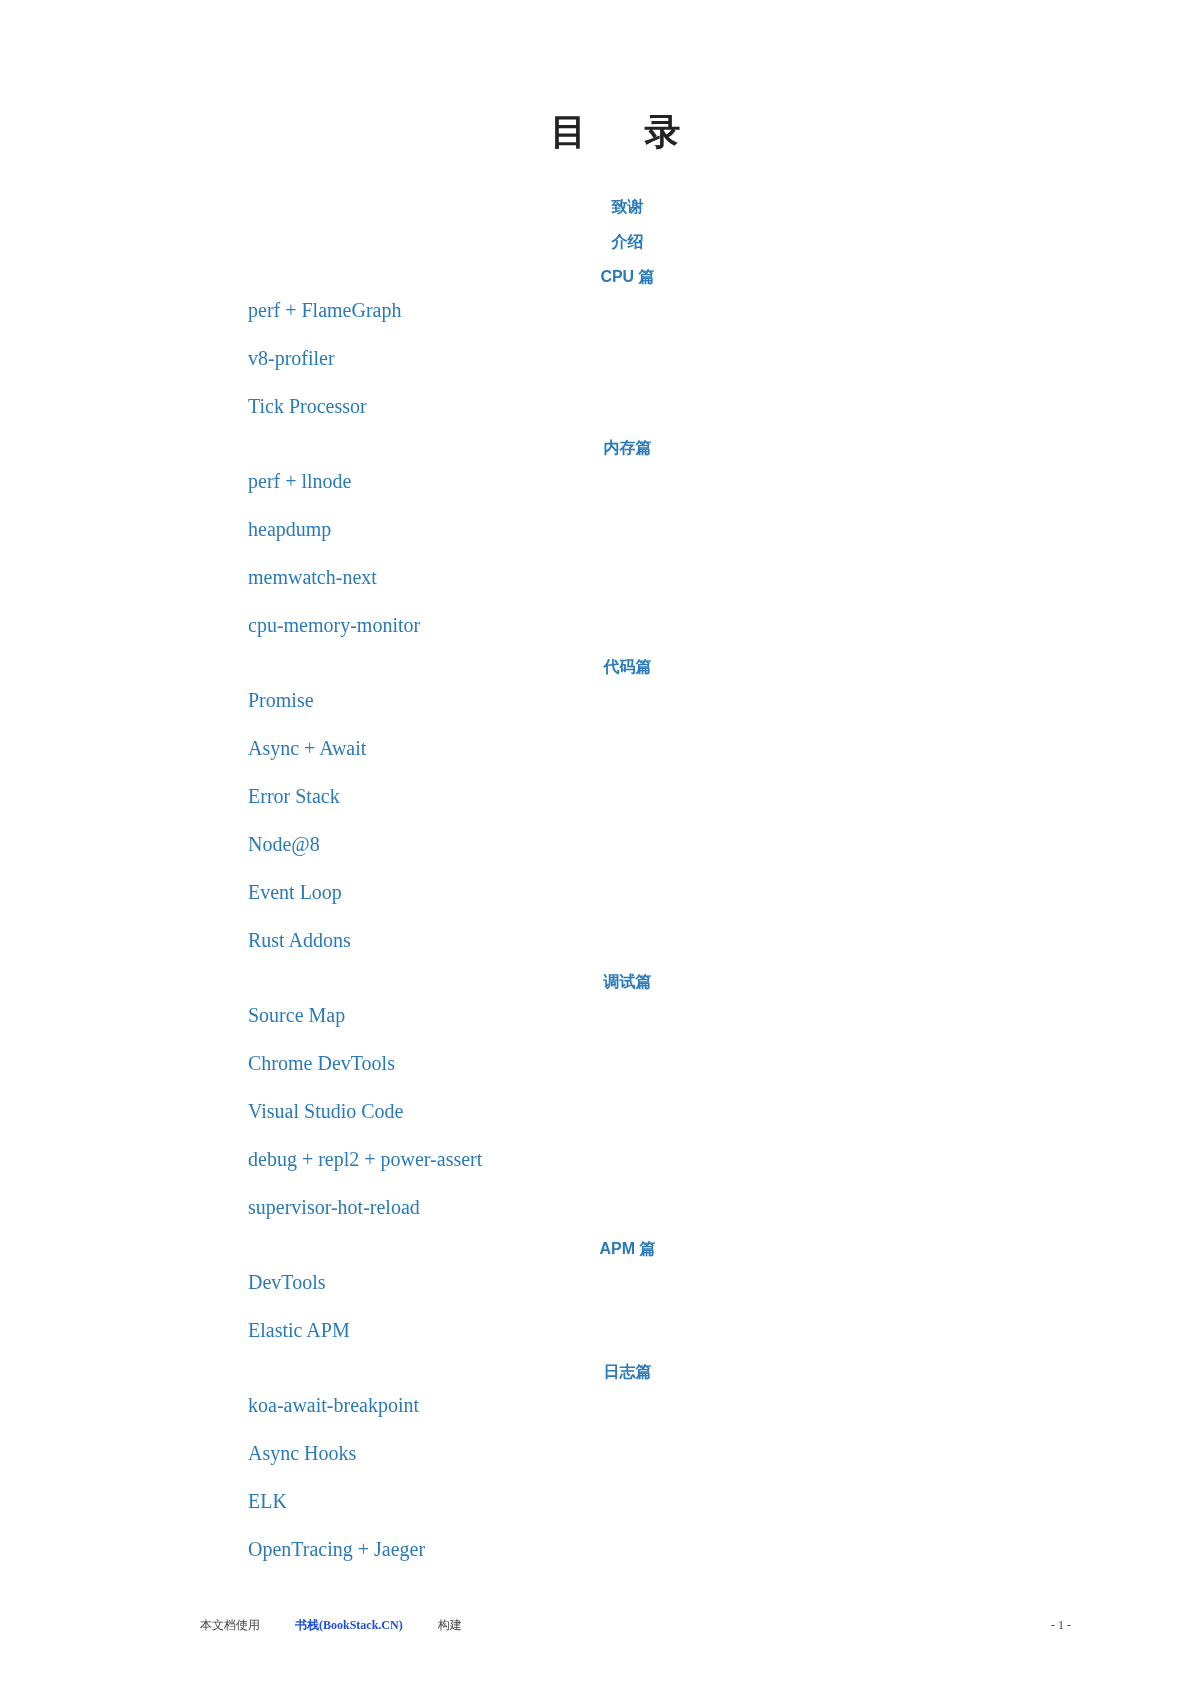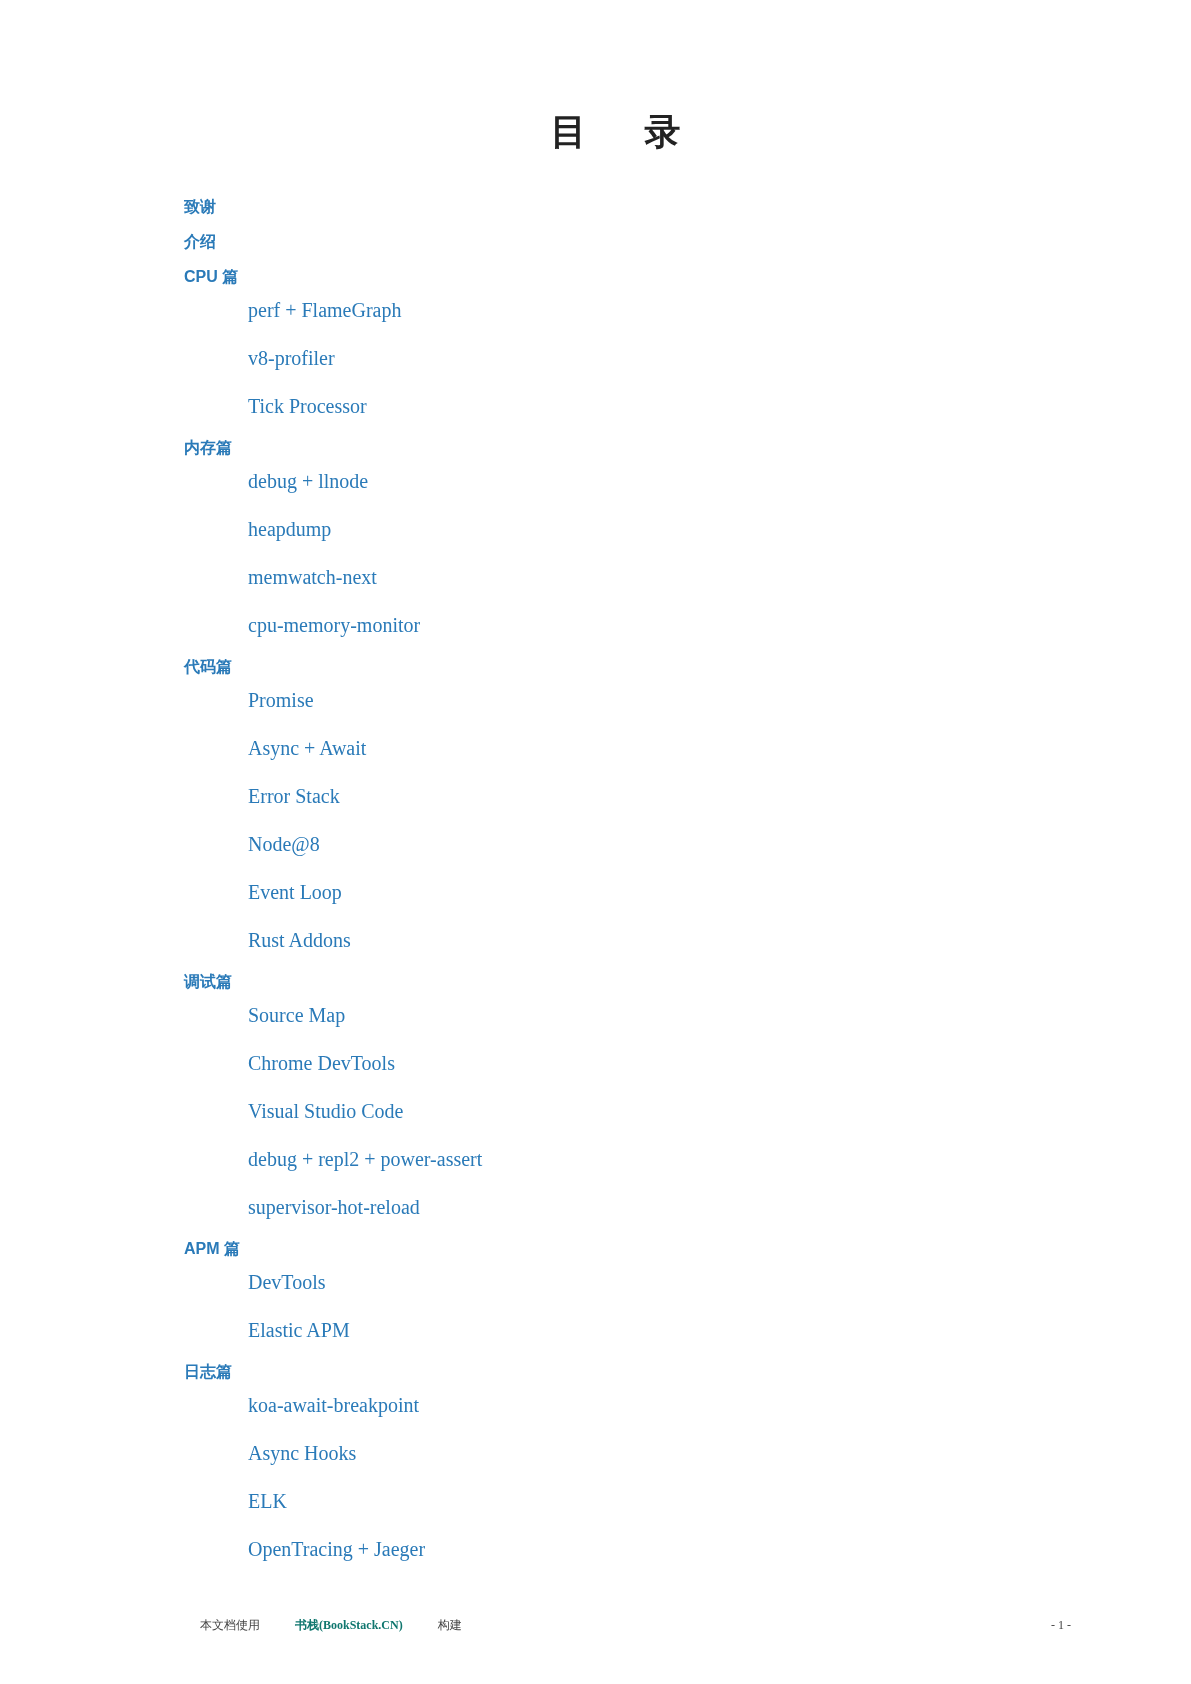--- a/index.html
+++ b/index.html
@@ -31,20 +31,21 @@
       margin-top: 10px;
     }
 
     .toc-section-heading {
       color: #2a7ab8;
       font-size: 16px;
       font-weight: bold;
       margin-top: 14px;
       margin-bottom: 4px;
       font-family: "SimHei", "黑体", sans-serif;
+      text-align: center;
     }
 
     .toc-item {
       color: #2a7ab8;
       font-size: 20px;
       margin-left: 80px;
       margin-top: 6px;
       line-height: 1.6;
       font-family: "Times New Roman", serif;
     }
@@ -60,21 +61,21 @@
       font-size: 12px;
       color: #444;
       font-family: "SimSun", "宋体", serif;
     }
 
     .footer-left {
       color: #444;
     }
 
     .footer-brand {
-      color: #0f766e;
+      color: #1d4ed8;
       font-weight: bold;
     }
 
     .footer-right {
       color: #444;
     }
   </style>
 </head>
 <body>
 
@@ -85,21 +86,21 @@
   <div class="toc-section-heading">致谢</div>
 
   <div class="toc-section-heading">介绍</div>
 
   <div class="toc-section-heading">CPU 篇</div>
   <div class="toc-item">perf + FlameGraph</div>
   <div class="toc-item">v8-profiler</div>
   <div class="toc-item">Tick Processor</div>
 
   <div class="toc-section-heading">内存篇</div>
-  <div class="toc-item">debug + llnode</div>
+  <div class="toc-item">perf + llnode</div>
   <div class="toc-item">heapdump</div>
   <div class="toc-item">memwatch-next</div>
   <div class="toc-item">cpu-memory-monitor</div>
 
   <div class="toc-section-heading">代码篇</div>
   <div class="toc-item">Promise</div>
   <div class="toc-item">Async + Await</div>
   <div class="toc-item">Error Stack</div>
   <div class="toc-item">Node@8</div>
   <div class="toc-item">Event Loop</div>

